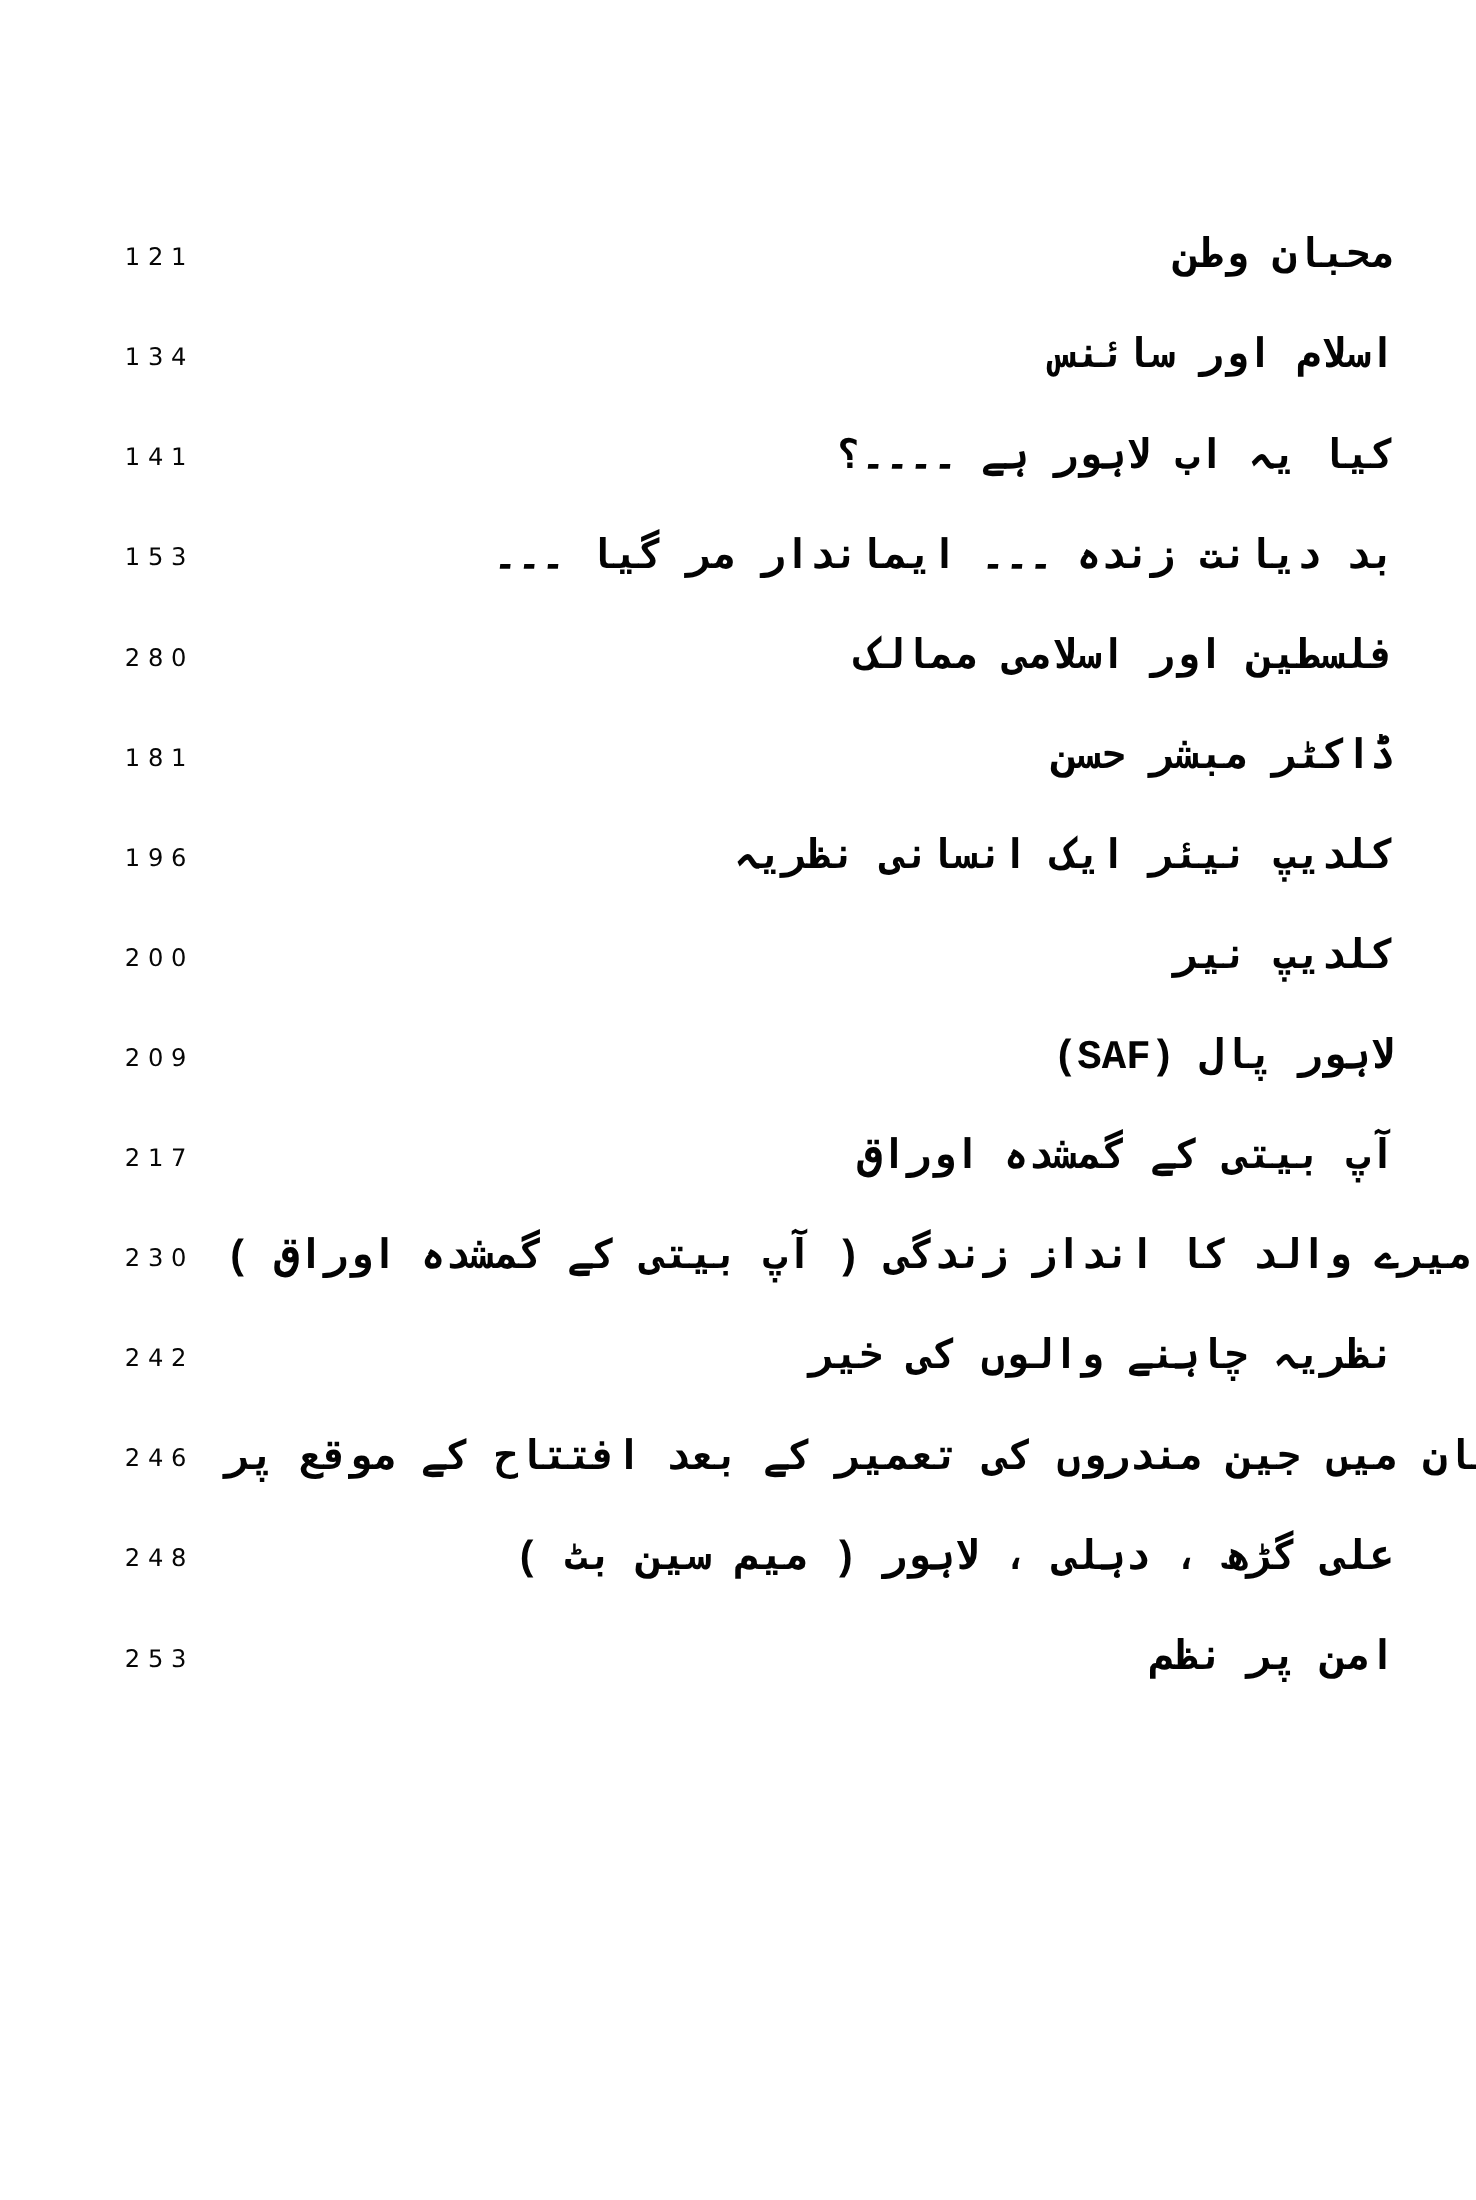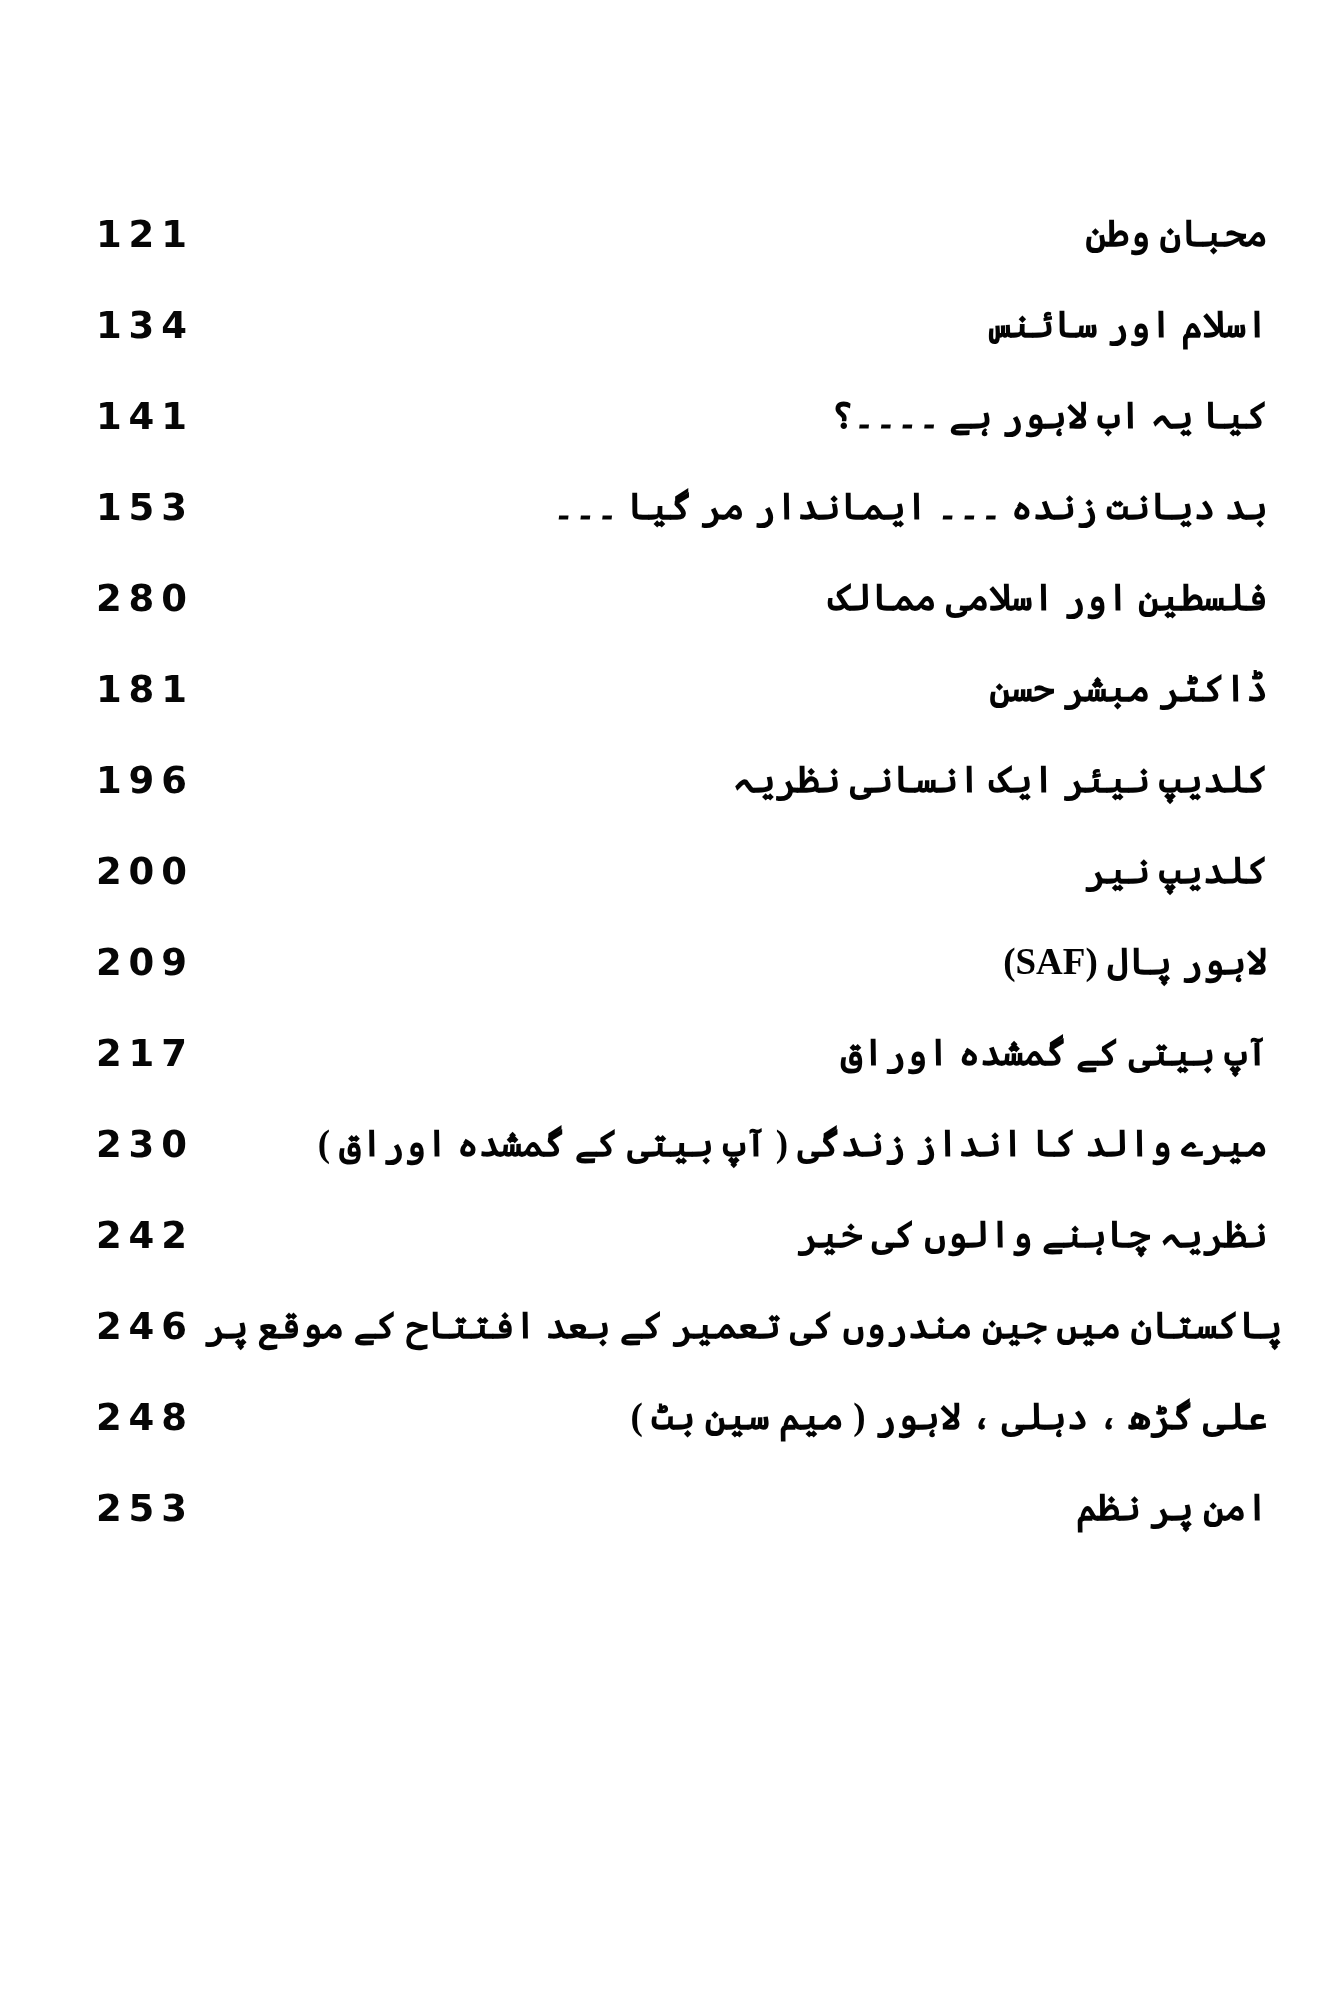--- a/index.html
+++ b/index.html
@@ -23,31 +23,31 @@
     display: flex;
     justify-content: space-between;
     align-items: center;
     height: 91px;
   }
   .page-num {
     flex: 0 0 120px;
     width: 120px;
     text-align: center;
     font-family: "DejaVu Sans", sans-serif;
-    font-weight: bold;
-    font-size: 37px;
+    font-weight: normal;
+    font-size: 22px;
     letter-spacing: 7px;
     color: #060606;
   }
   .toc-title {
     flex: 1 1 auto;
     direction: rtl;
     text-align: right;
     white-space: nowrap;
-    font-family: Liberation Serif, serif;
+    font-family: Liberation Mono, monospace;
     font-weight: bold;
     font-size: 37px;
     line-height: 1.1;
     color: #030303;
     padding-right: 4px;
   }
 </style>
 </head>
 <body>
 

